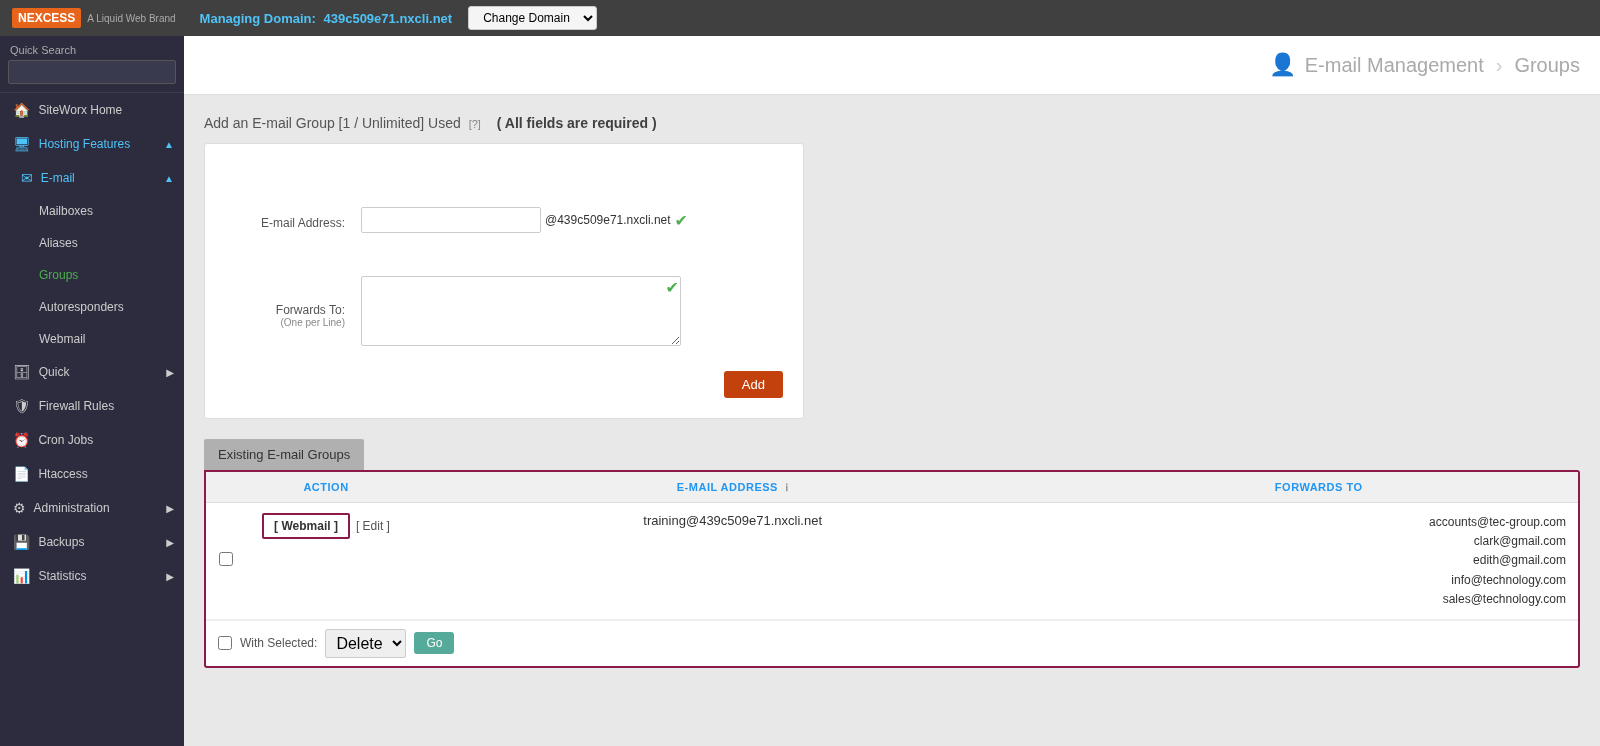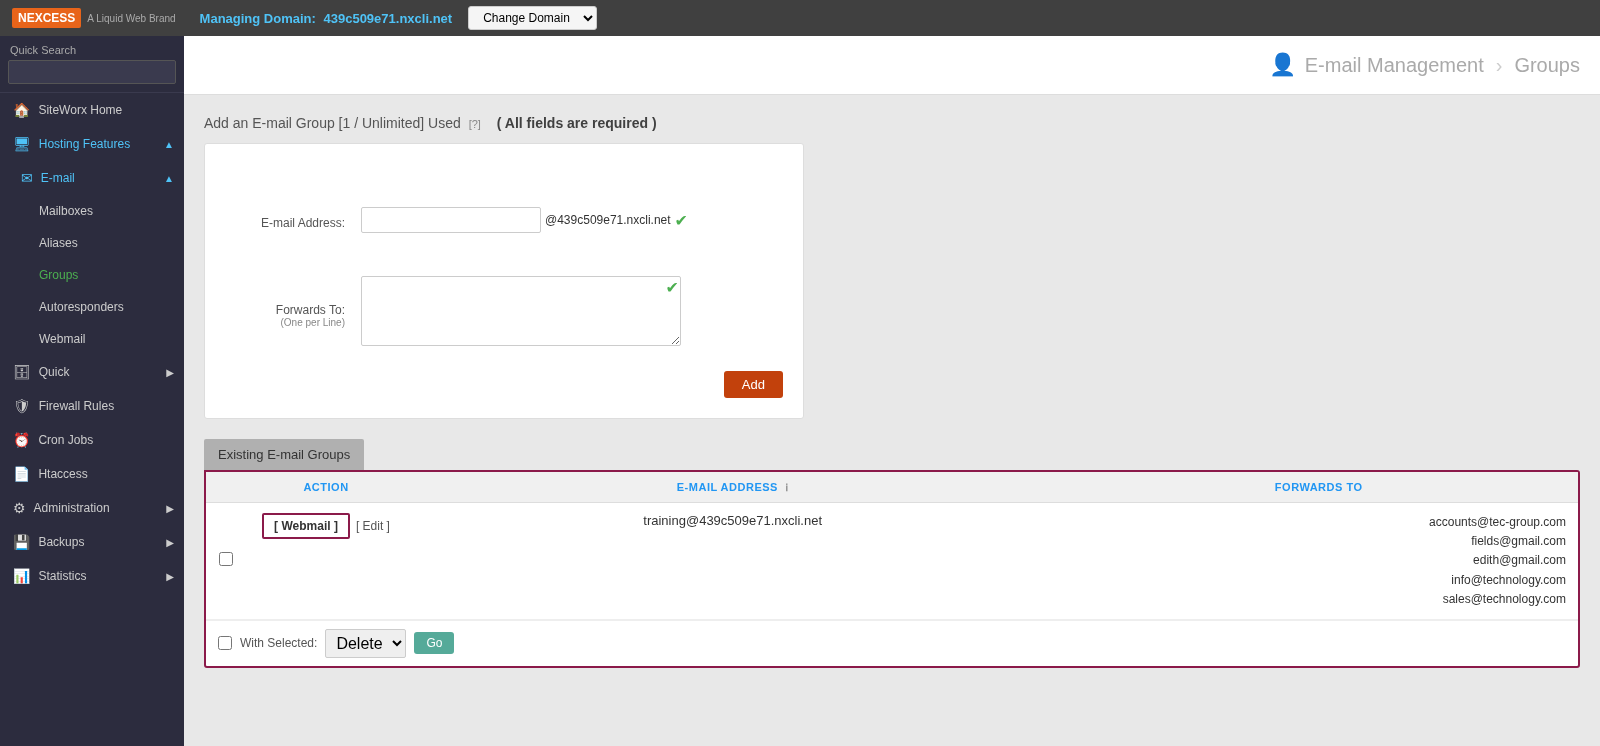--- a/index.html
+++ b/index.html
@@ -489,21 +489,21 @@
                   <div class="action-group">
                     <button class="delete-btn-outline">[ Webmail ]</button>
                     <span class="edit-link">[ Edit ]</span>
                   </div>
                 </td>
                 <td class="email-cell">
                   <span>training@439c509e71.nxcli.net</span>
                 </td>
                 <td class="forwards-cell">
                   <div>accounts@tec-group.com</div>
-                  <div>fields@gmail.com</div>
+                  <div>clark@gmail.com</div>
                   <div>edith@gmail.com</div>
                   <div>info@technology.com</div>
                   <div>sales@technology.com</div>
                 </td>
               </tr>
             </tbody>
           </table>
           <div class="table-footer">
             <input type="checkbox" class="row-checkbox" style="">
             <span class="with-selected-label">With Selected:</span>

